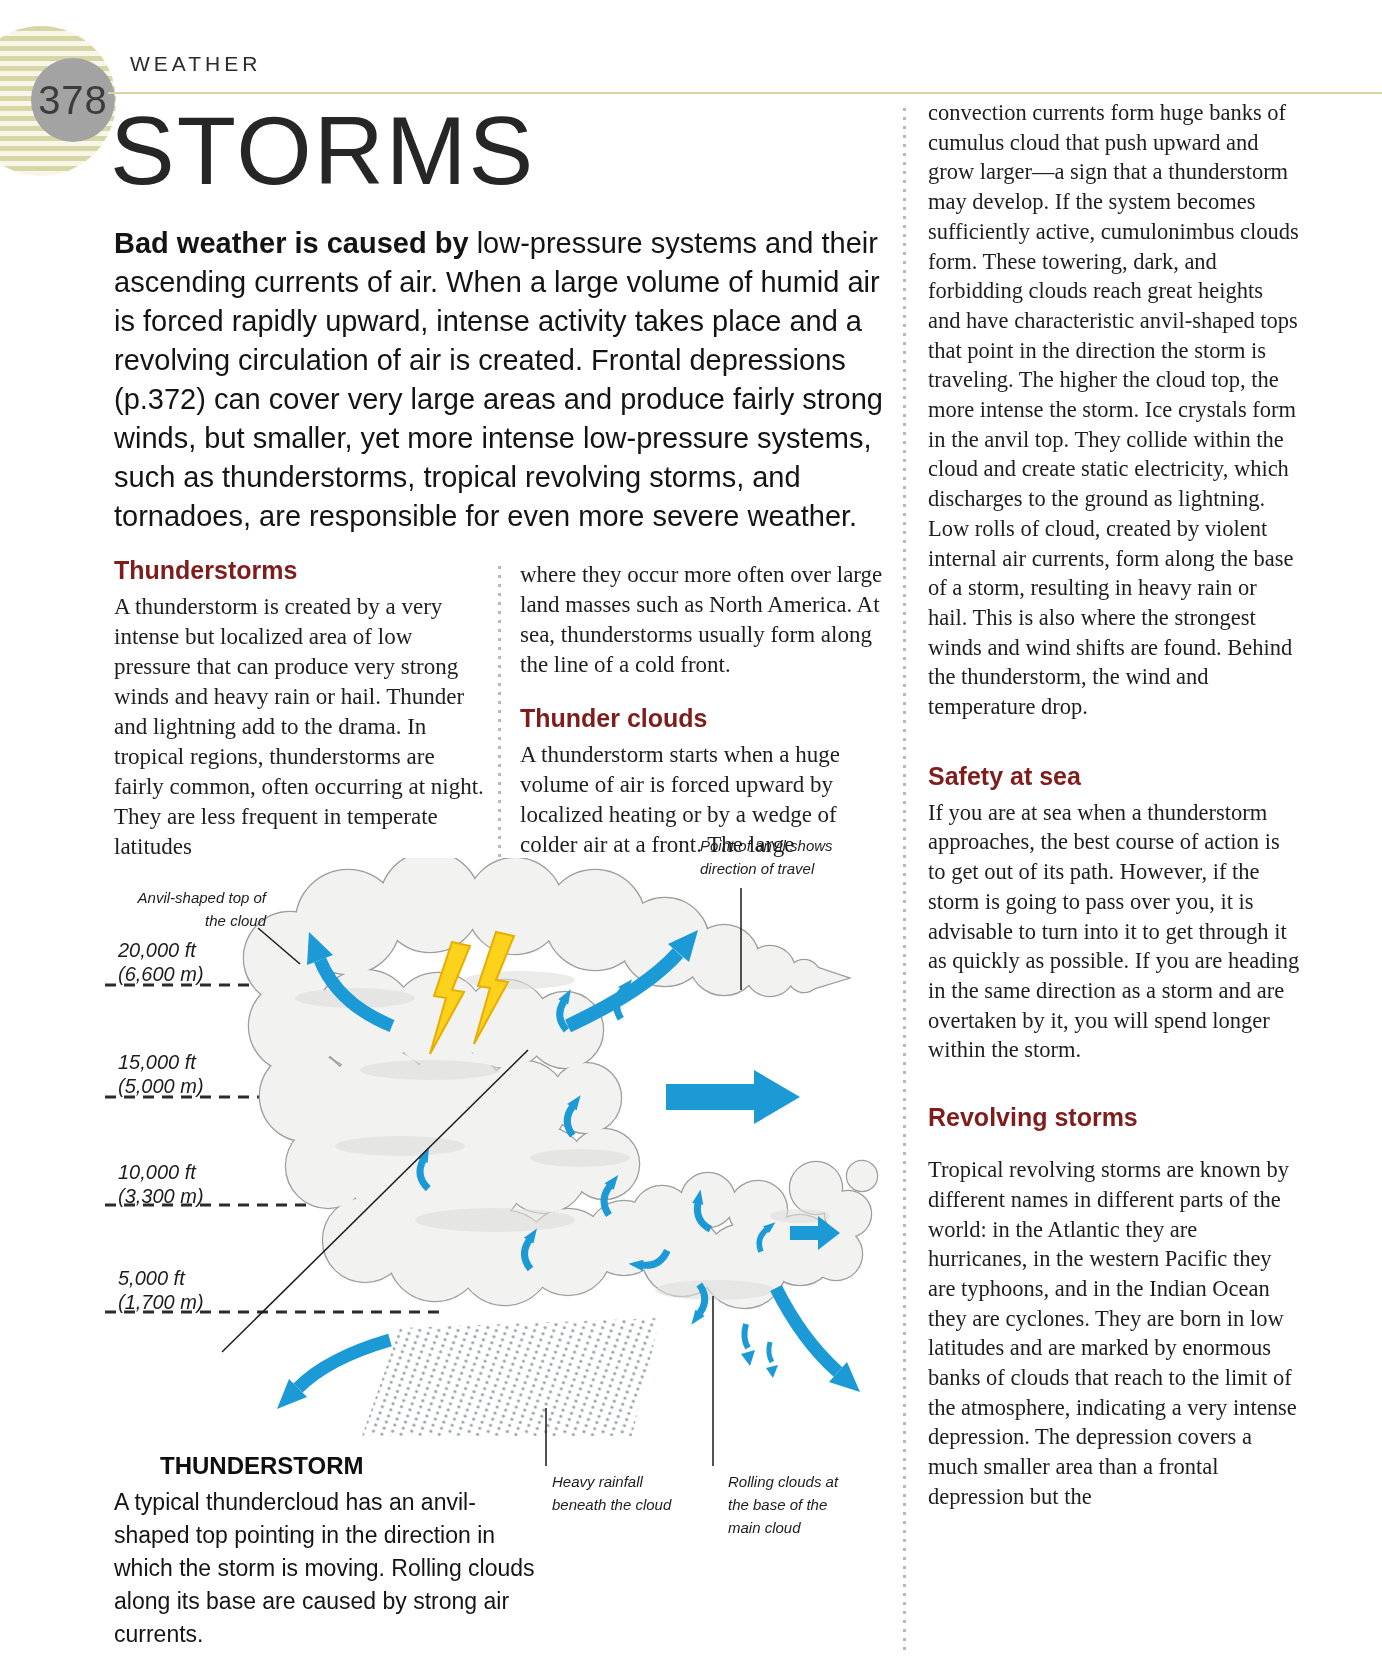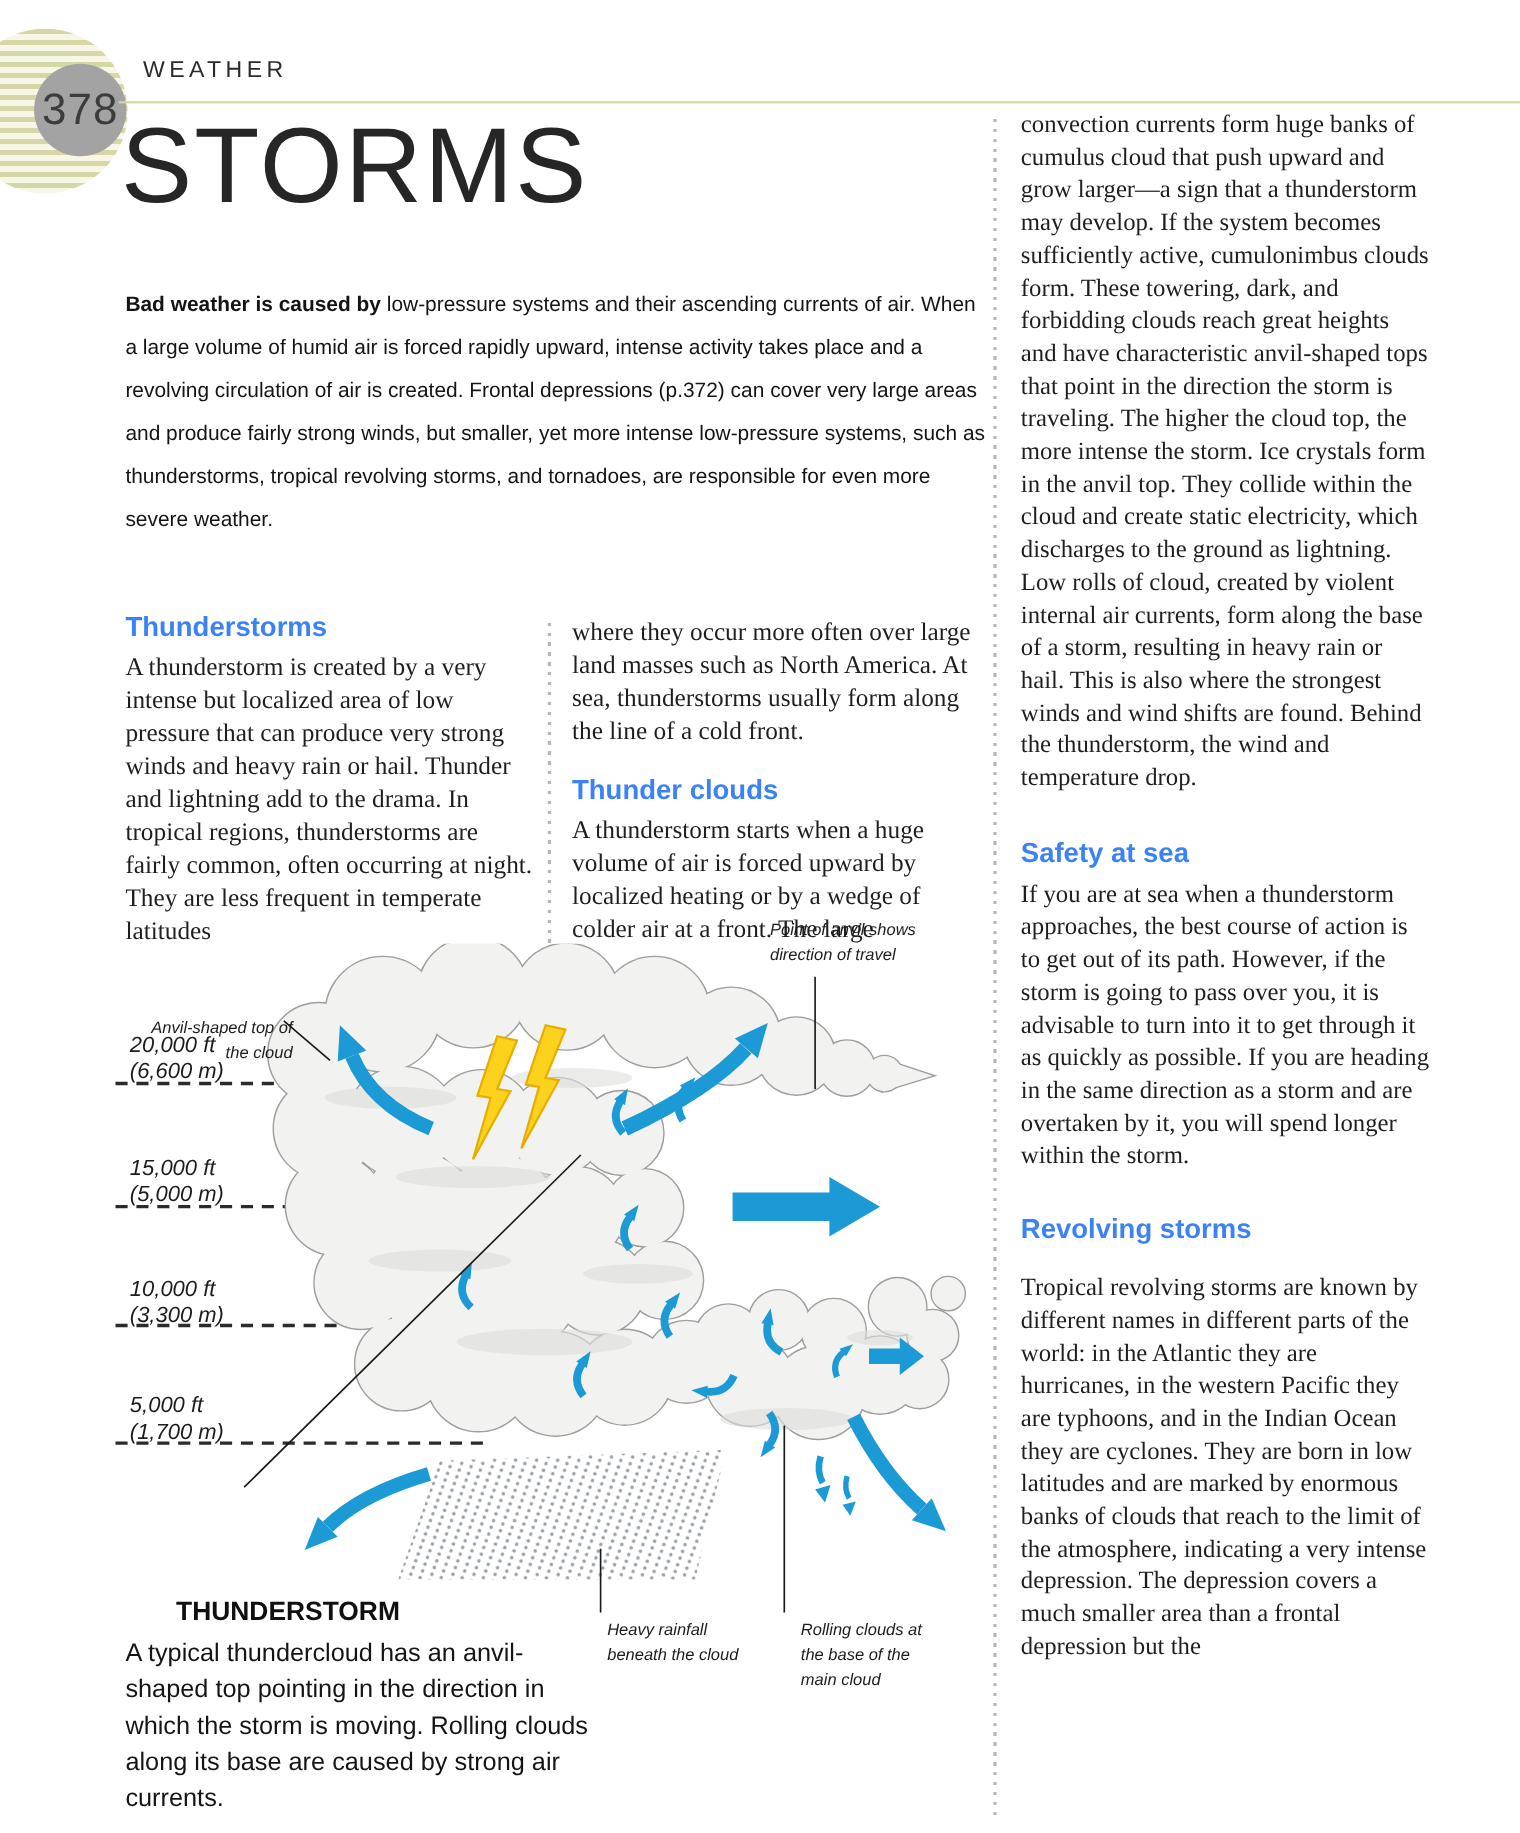--- a/index.html
+++ b/index.html
@@ -11,45 +11,45 @@
     background:repeating-linear-gradient(to bottom,#d7d6a6 0 5px,#f7f6e7 5px 10px);}
   .num-circle{position:absolute;left:31px;top:58px;width:84px;height:84px;border-radius:50%;
     background:#a3a3a3;display:flex;align-items:center;justify-content:center;
     font-size:40px;font-weight:300;color:#3c3c3c;letter-spacing:1px;}
 
   .kicker{position:absolute;left:114px;top:52px;font-size:21px;letter-spacing:4px;color:#2b2b2b;margin-left:16px;}
   .rule{position:absolute;left:108px;top:92px;width:1274px;height:2px;background:#d6d5a6;}
   .title{position:absolute;left:110px;top:102px;font-size:97px;font-weight:100;
     letter-spacing:2px;color:#262626;line-height:1;}
 
-  .intro{position:absolute;left:114px;top:224px;width:788px;font-size:19px;line-height:39px;color:#141414;margin-top:34px;}
+  .intro{position:absolute;left:114px;top:224px;width:788px;font-size:29px;line-height:39px;color:#141414;}
   .intro b{font-weight:700;}
 
-  h3.subhead{font-size:25px;font-weight:700;color:#3b82f6;margin:0;line-height:28px;
+  h3.subhead{font-size:25px;font-weight:700;color:#7f1d1d;margin:0;line-height:28px;
     font-family:"Liberation Sans",sans-serif;}
   .serif{font-family:"Liberation Serif",serif;color:#1e1e1e;}
 
   .col1{position:absolute;left:114px;top:556px;width:374px;}
   .col1 .body{margin-top:8px;font-size:23px;line-height:30px;}
   .col2{position:absolute;left:520px;top:560px;width:374px;}
   .col2 .body{font-size:23px;line-height:30px;}
   .col2 h3{margin-top:24px;margin-bottom:8px;}
   .col3{position:absolute;left:928px;top:98px;width:372px;}
   .col3 .body{font-size:22.5px;line-height:29.7px;margin:0;}
   .col3 h3.h-safety{margin:40px 0 8px 0;}
   .col3 h3.h-revolving{margin:38px 0 24px 0;}
 
   .vdots{position:absolute;width:3px;
     background:repeating-linear-gradient(to bottom,#b8b8b8 0 3px,transparent 3px 9px);}
   #divider-1{left:498px;top:566px;height:298px;}
   #divider-2{left:903px;top:108px;height:1548px;}
 
   
   .dlabel{position:absolute;font-style:italic;font-size:15px;line-height:23px;color:#1c1c1c;}
-  .lab-anvil{left:128px;top:886px;width:138px;text-align:right;margin-top:37px;}
+  .lab-anvil{left:128px;top:886px;width:138px;text-align:right;}
   .lab-point{left:700px;top:834px;width:150px;}
   .lab-lightning{left:146px;top:1352px;width:146px;text-align:right;}
   .lab-rainfall{left:552px;top:1470px;width:140px;}
   .lab-rolling{left:728px;top:1470px;width:122px;}
   .alt{position:absolute;left:118px;font-style:italic;font-size:20px;line-height:24px;color:#1c1c1c;}
 
   .cap-head{position:absolute;left:114px;top:1452px;font-size:24px;font-weight:700;color:#101010;margin-left:46px;}
   .cap-body{position:absolute;left:114px;top:1486px;width:424px;font-size:23px;line-height:33px;color:#141414;}
 
   svg{position:absolute;left:100px;top:858px;}

